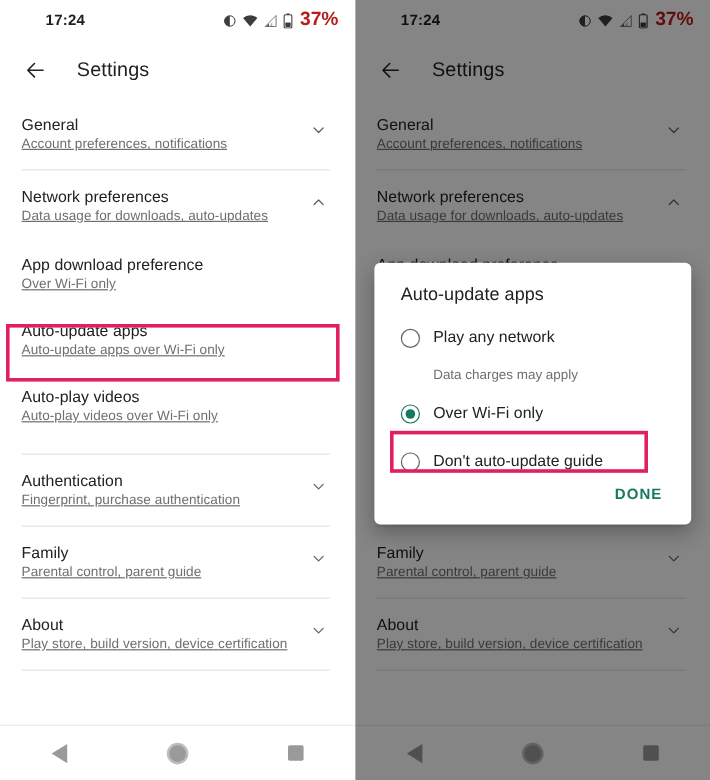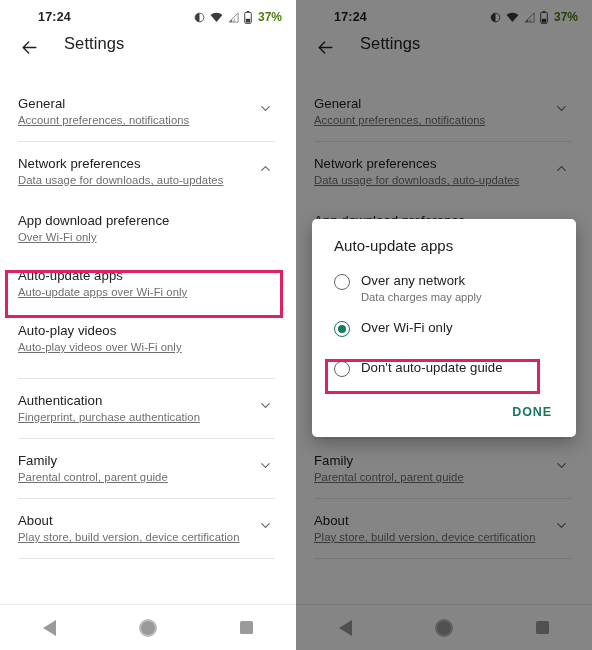--- a/index.html
+++ b/index.html
@@ -44,30 +44,31 @@
     color: #1f1f1f;
     letter-spacing: .2px;
   }
   .sys-icons {
     display: flex;
     align-items: center;
     gap: 5px;
   }
   .sys-icons svg { display: block; }
   .batt-pct {
-    font-size: 12px;
+    font-size: 16px;
     font-weight: bold;
-    color: #4d7c0f;
+    color: #b91c1c;
     margin-left: 1px;
   }
 
   
   .appbar {
     height: 48px;
     display: flex;
+    align-items: center;
     padding: 0 16px;
     box-sizing: border-box;
   }
   .back-btn {
     width: 26px;
     height: 26px;
     display: flex;
     align-items: center;
     justify-content: center;
     flex: 0 0 auto;
@@ -242,21 +243,21 @@
   .option-label {
     font-size: 13.2px;
     color: #202124;
     line-height: 18px;
     letter-spacing: .05px;
   }
   .option-sub {
     font-size: 11.2px;
     color: #6f6f6f;
     line-height: 15px;
-    margin-top: 0px;
+    margin-top: 16px;
   }
   .opt-1 { margin-top: 6px; }
   .opt-2 { margin-top: 10px; }
 
   #redbox-dialog {
     left: 13px;
     top: 89px;
     width: 215px;
     height: 35px;
   }
@@ -577,21 +578,21 @@
     <div class="scrim"></div>
 
     <div class="dialog">
       <div class="dialog-title">Auto-update apps</div>
 
       <div class="options">
 
         <div class="option opt-0">
           <div class="radio"></div>
           <div class="option-texts">
-            <div class="option-label">Over any network</div>
+            <div class="option-label">Play any network</div>
             <div class="option-sub">Data charges may apply</div>
           </div>
         </div>
 
         <div class="option opt-1">
           <div class="radio checked"></div>
           <div class="option-texts">
             <div class="option-label">Over Wi-Fi only</div>
           </div>
         </div>

